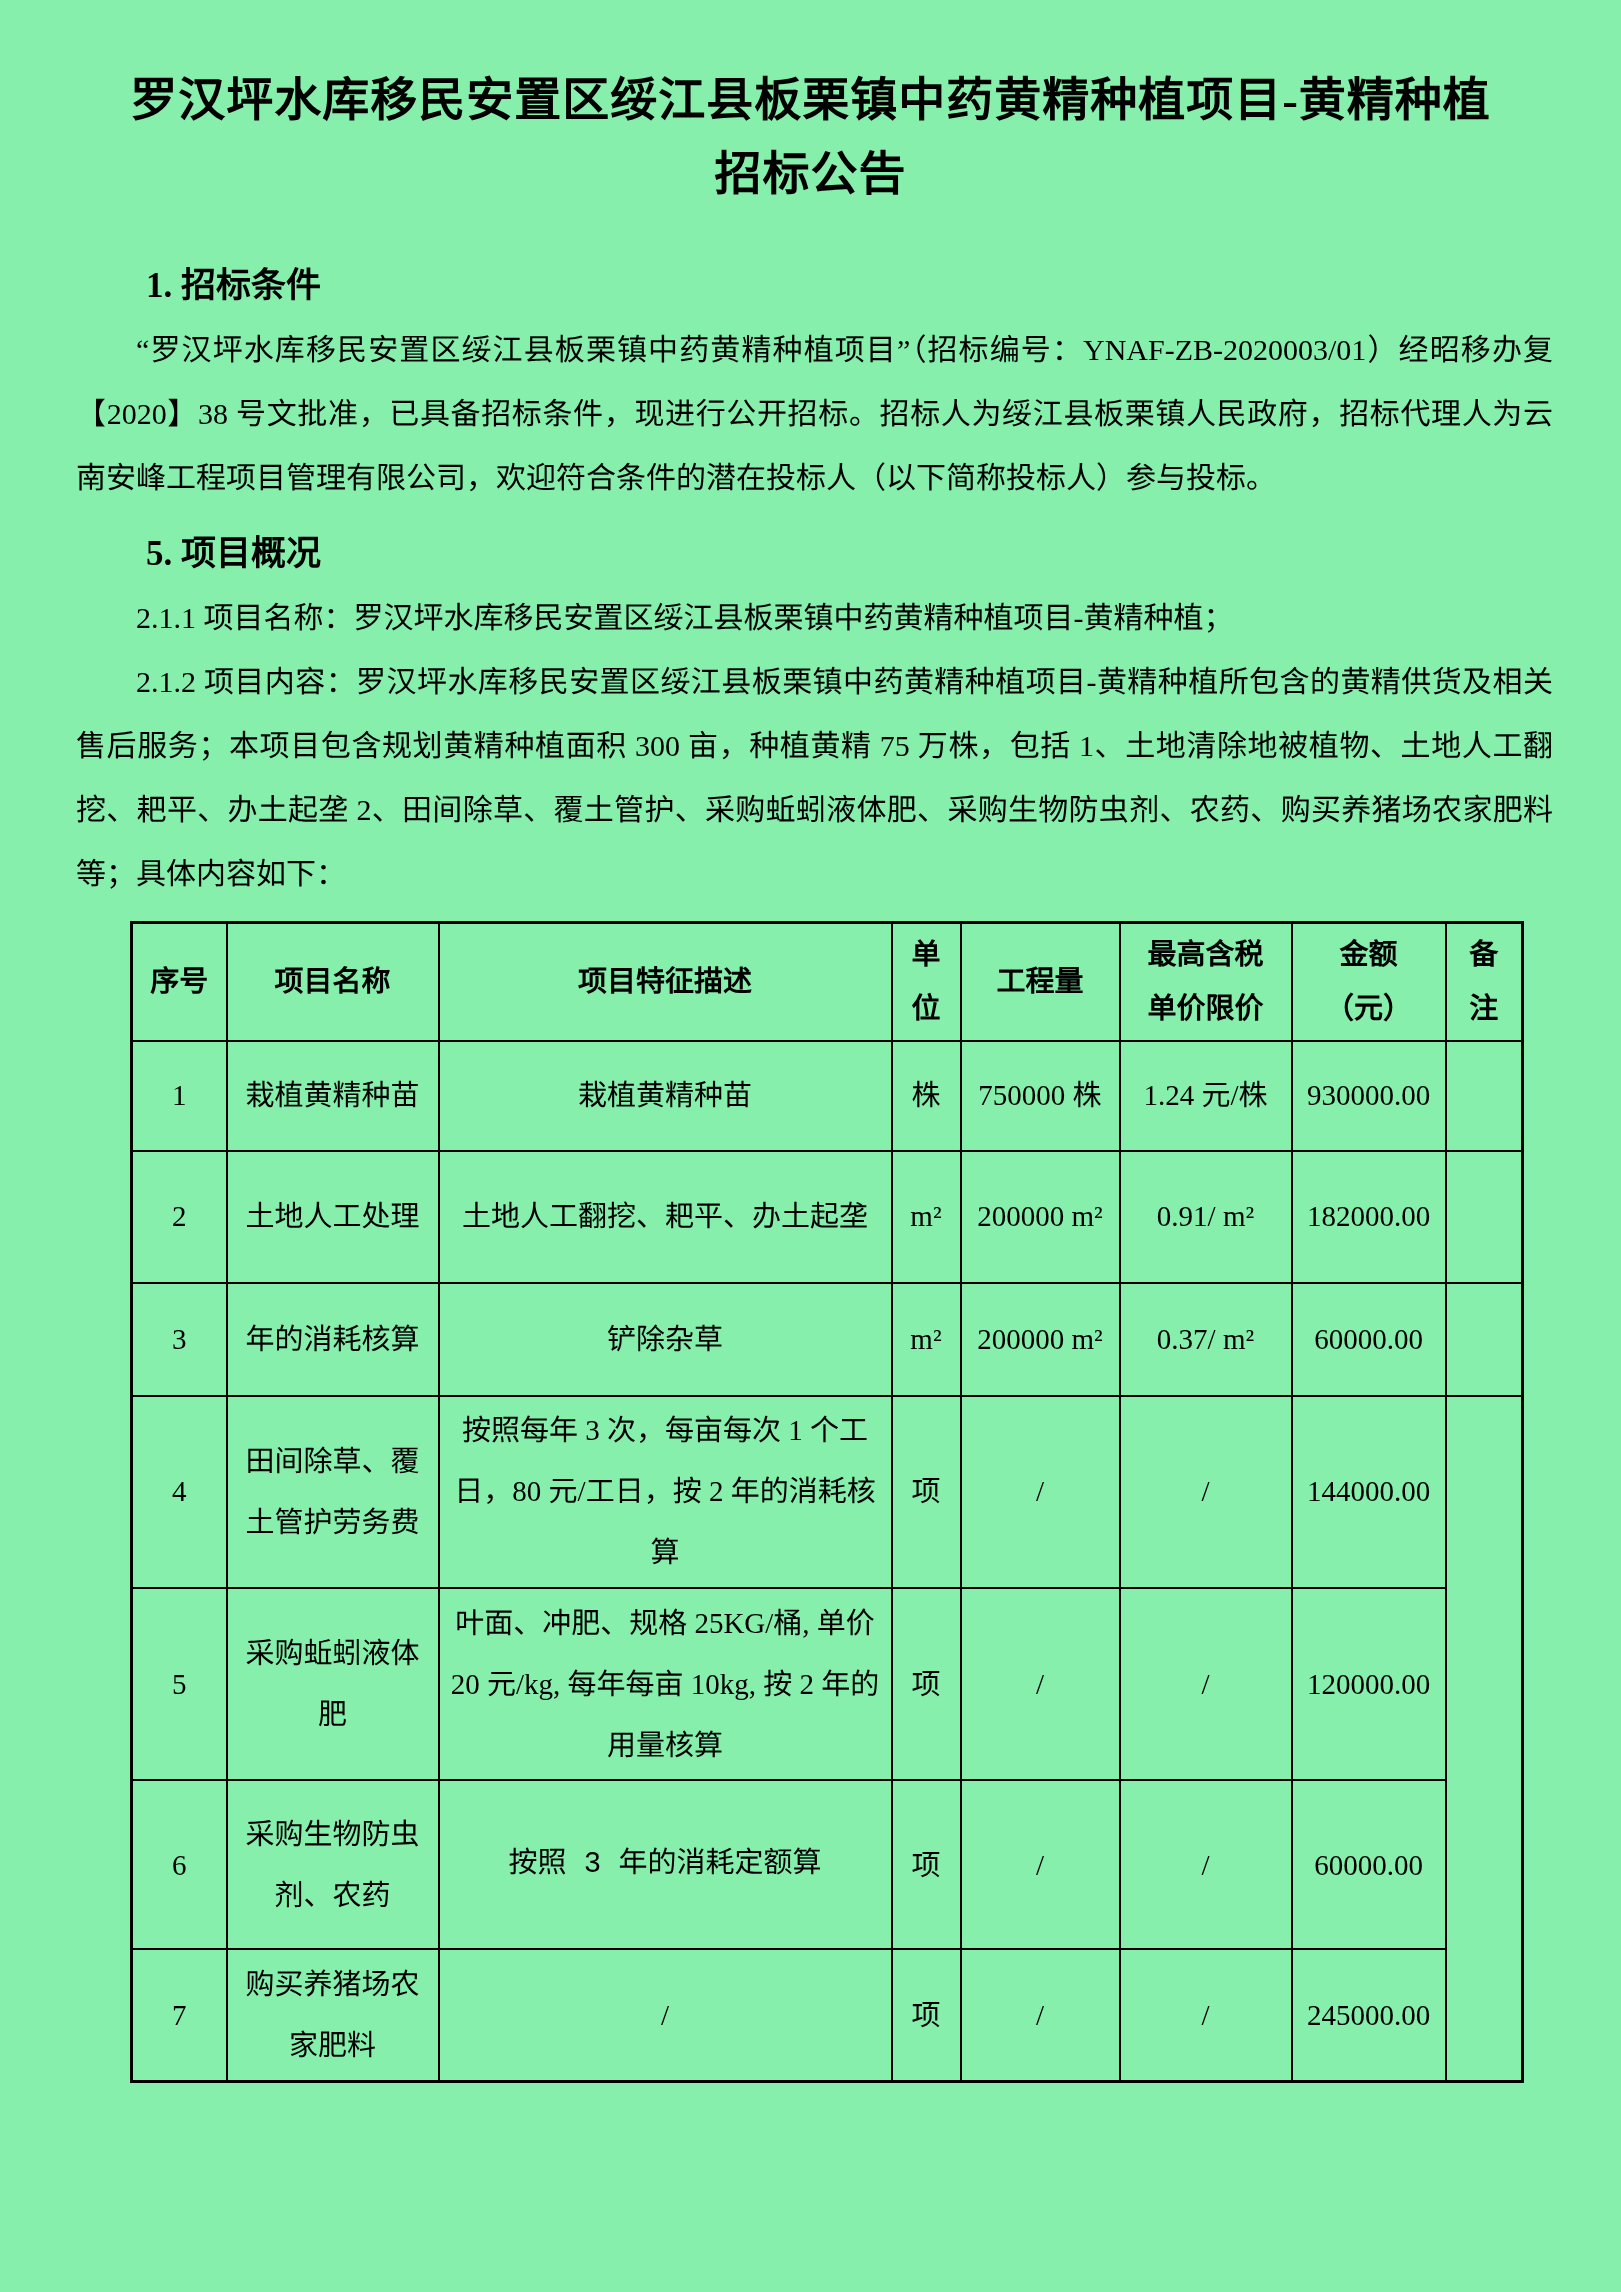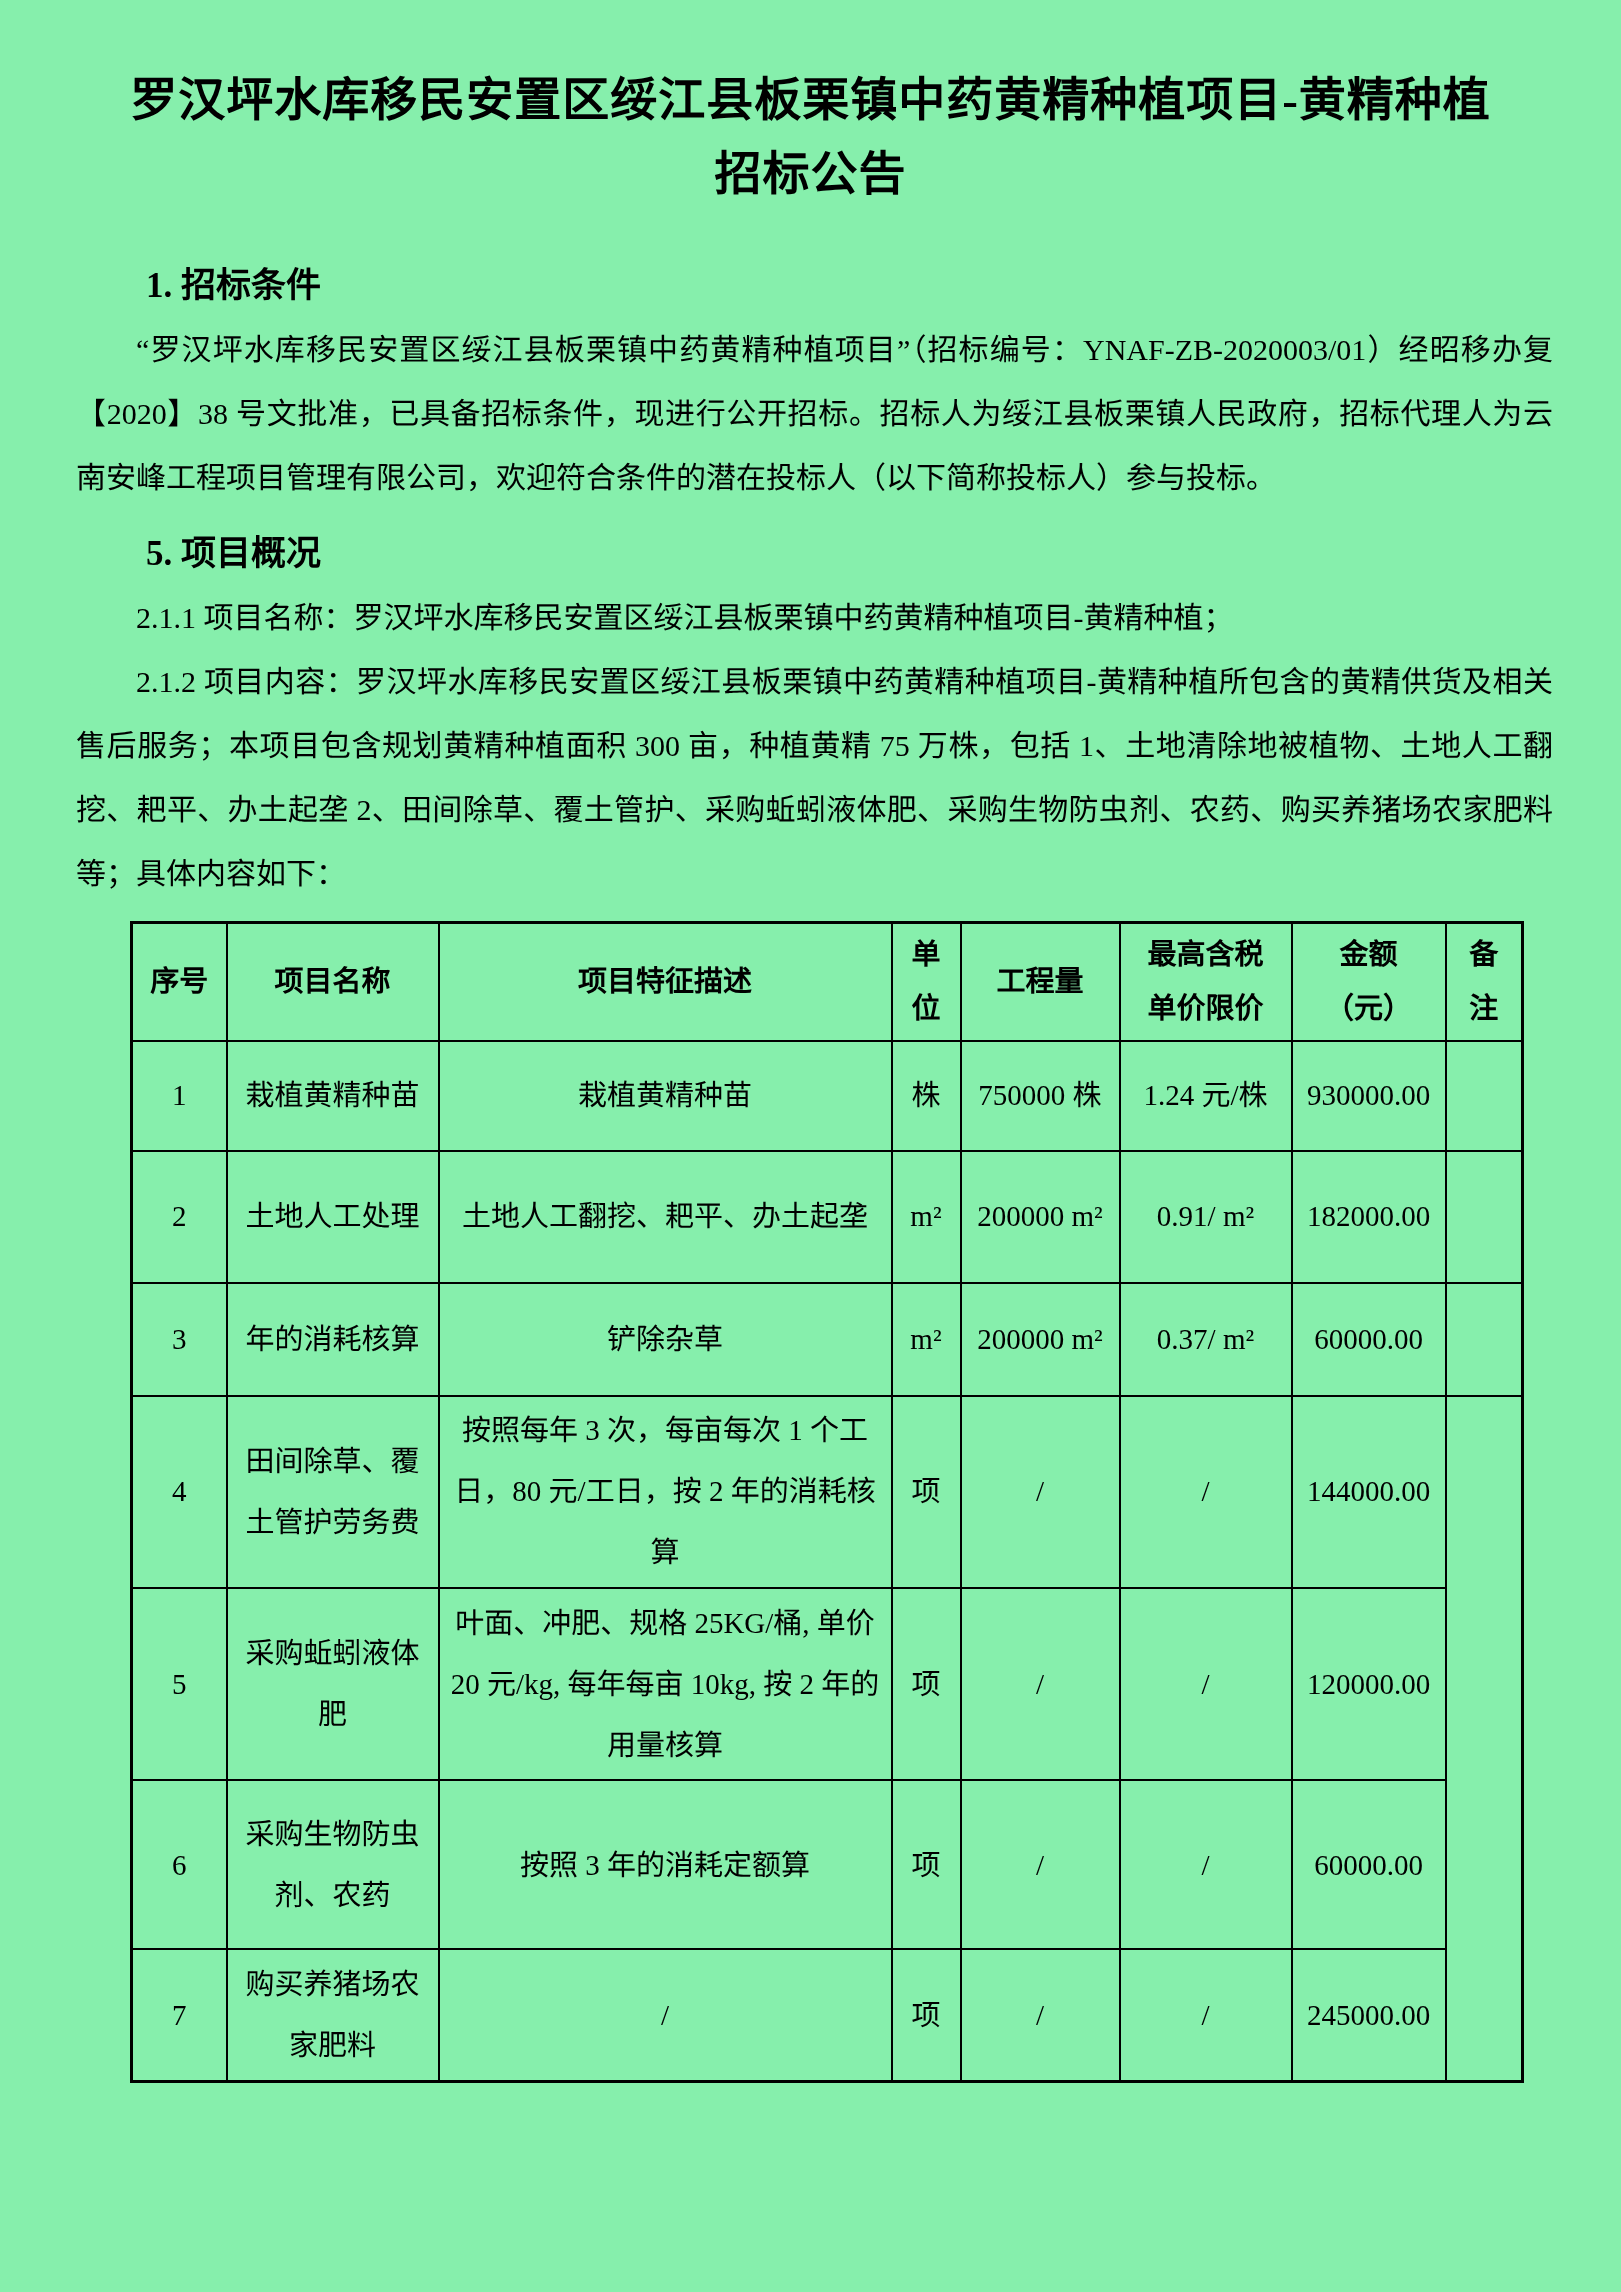--- a/index.html
+++ b/index.html
@@ -64,21 +64,21 @@
   tr.hr  { height: 113px; }
   tr.r1  { height: 110px; }
   tr.r2  { height: 132px; }
   tr.r3  { height: 113px; }
   tr.r4  { height: 191px; }
   tr.r5  { height: 188px; }
   tr.r6  { height: 169px; }
   tr.r7  { height: 118px; }
   td.cell-name { padding: 3.9px 8.8px; }
   td.desc-center { text-align: center; }
-  td.desc-left   { text-align: left; padding-left: 11.8px; padding-right: 11.8px; }
+  td.desc-left   { text-align: left; padding-left: 11.8px; padding-right: 11.8px; font-family: Liberation Mono, monospace; }
   td.desc-just-c { text-align: justify; text-align-last: center; padding-left: 11.8px; padding-right: 11.8px; }
   td.desc-just-l { text-align: justify; padding-left: 11.8px; padding-right: 11.8px; border-radius: 26px; }
   td.num { padding: 3.9px 2.9px; }
 </style>
 </head>
 <body>
 
 <div class="page">
 
   <h1 class="doc-title">罗汉坪水库移民安置区绥江县板栗镇中药黄精种植项目-黄精种植招标公告</h1>

